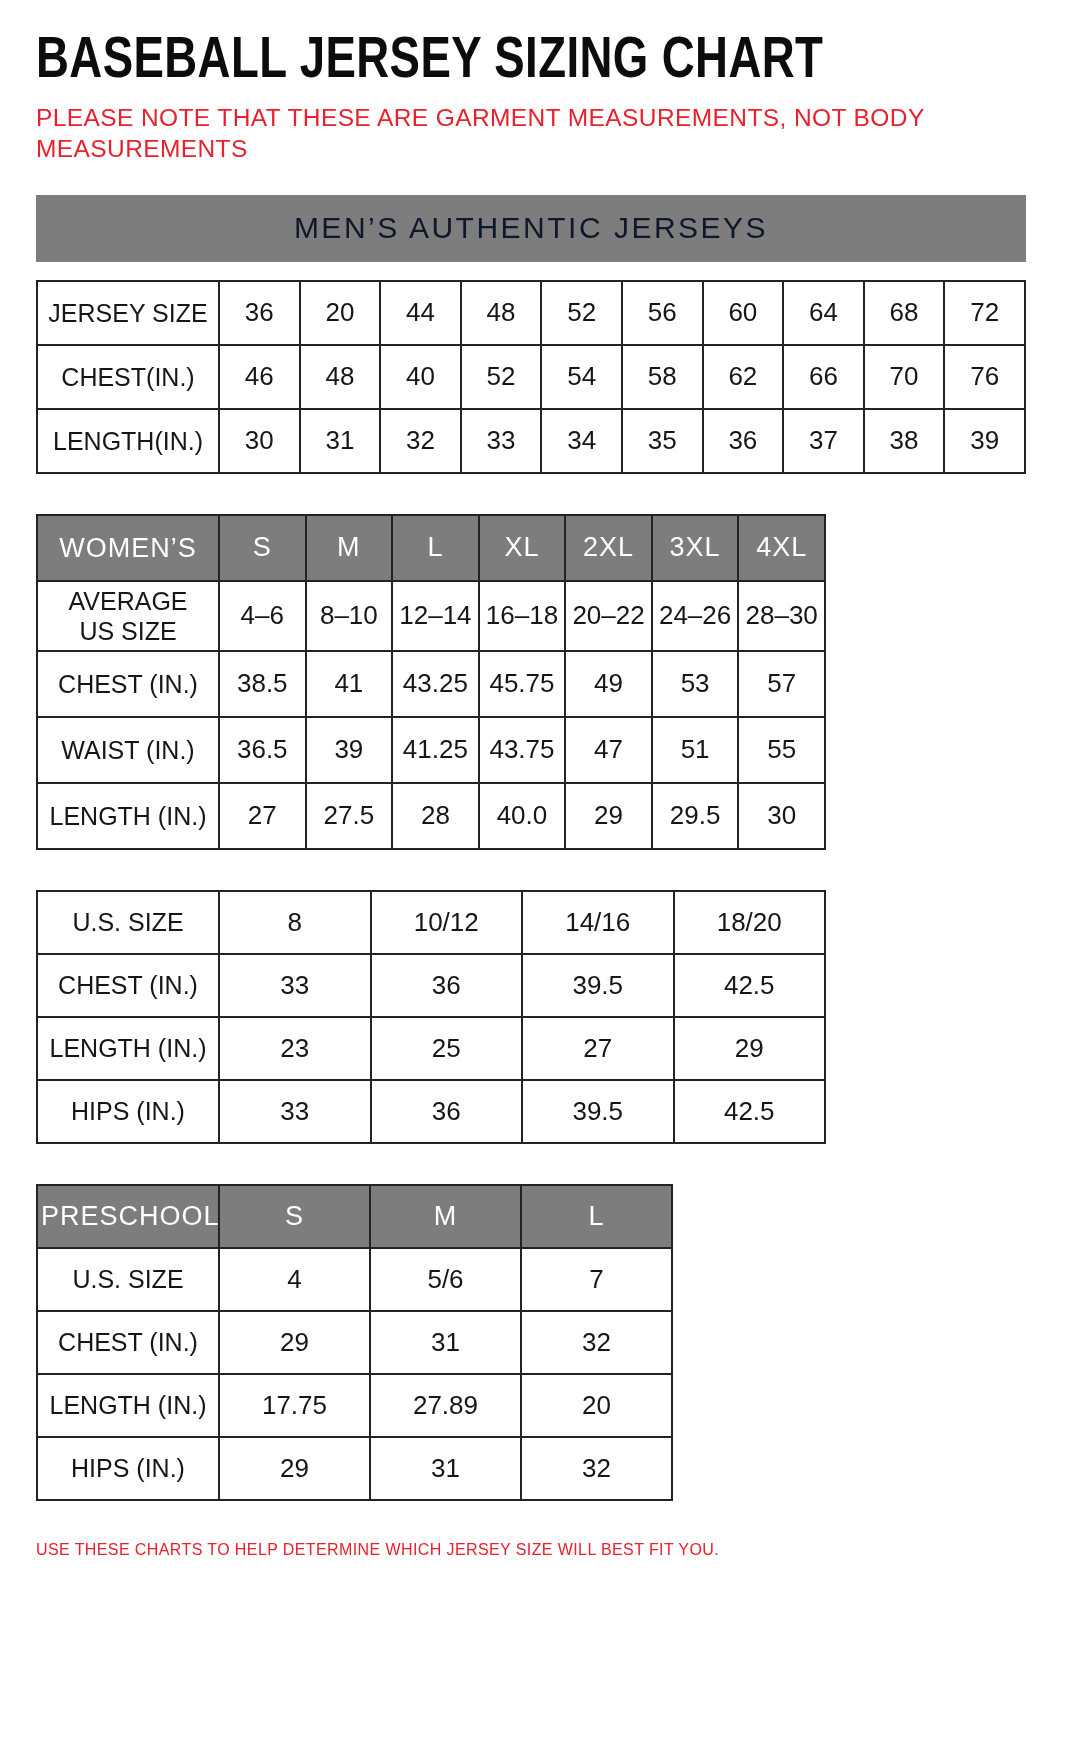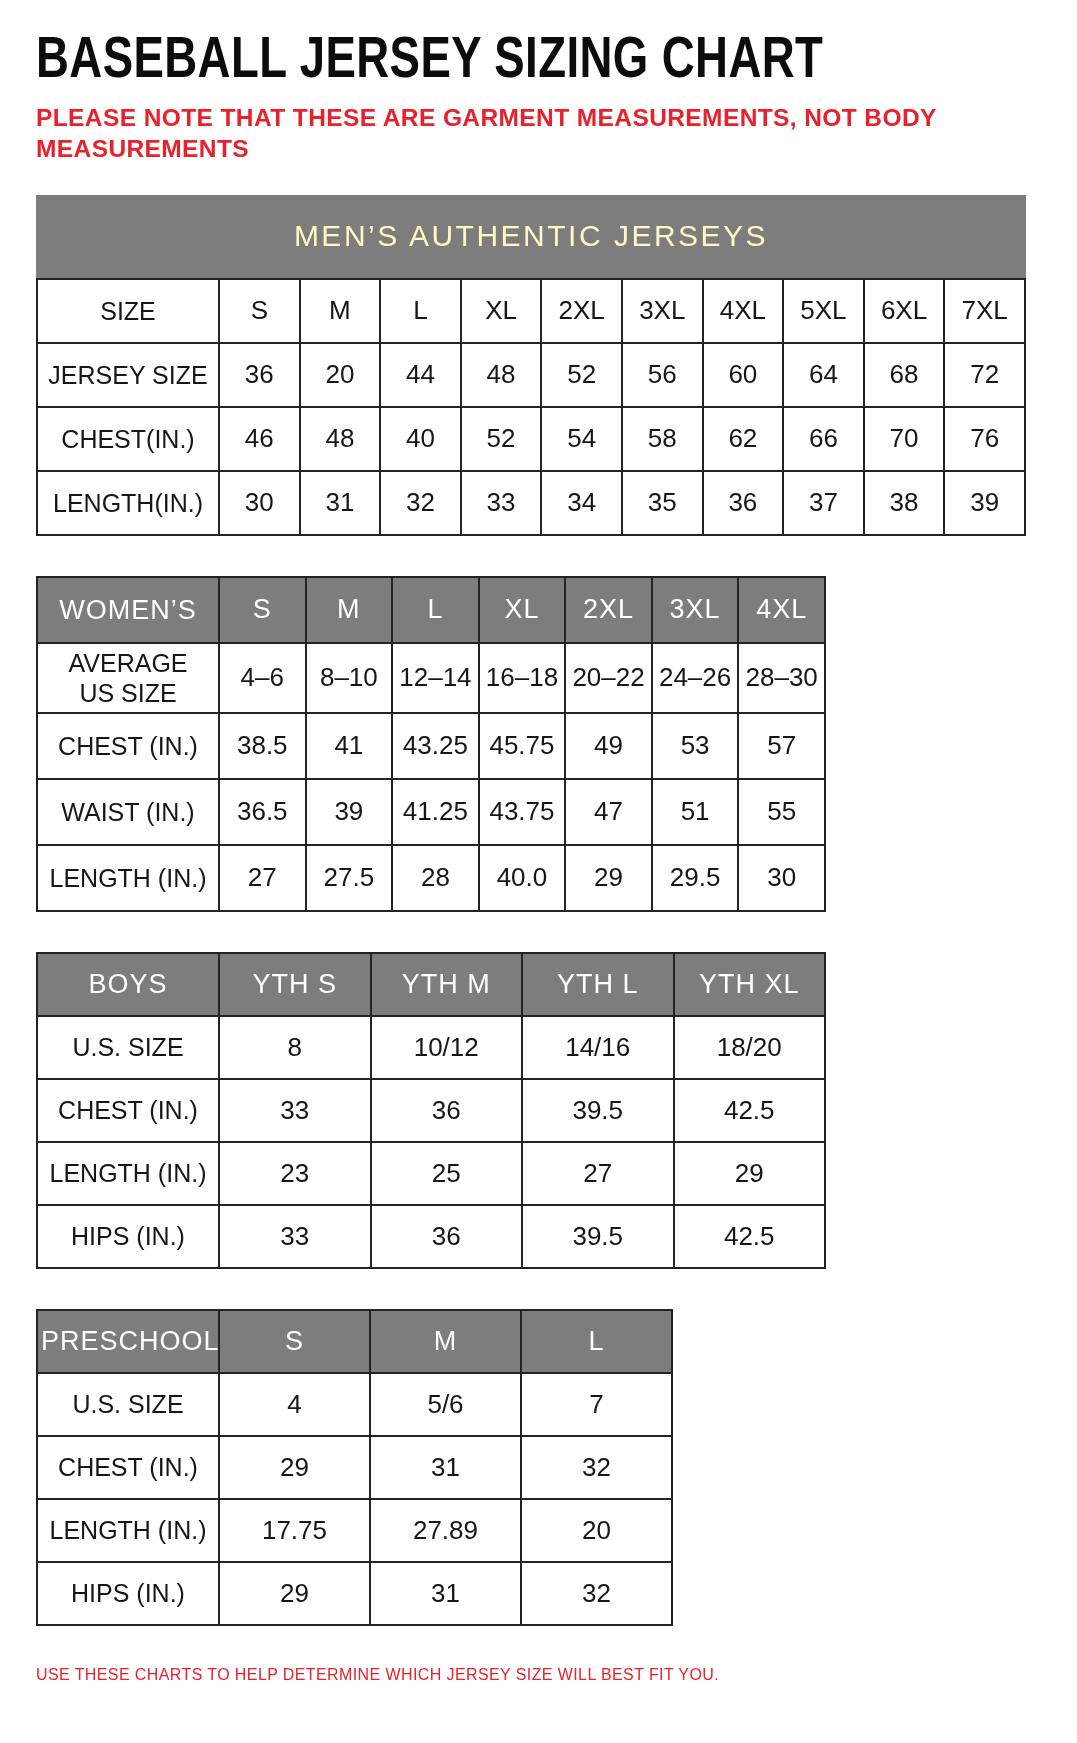--- a/index.html
+++ b/index.html
@@ -11,27 +11,27 @@
     color:var(--ink);
     padding:24px 36px 40px 36px;
   }
   h1[data-name="page-title"]{
     font-size:57px; font-weight:700; color:#0c0c0c;
     display:inline-block; transform:scaleX(0.8); transform-origin:left center;
     white-space:nowrap; letter-spacing:0.5px; margin-bottom:4px;
   }
   .note{
     color:var(--red); font-size:24.5px; line-height:1.28;
-    max-width:910px; letter-spacing:0.4px; margin:8px 0 30px 0;font-weight:bold;
+    max-width:910px; letter-spacing:0.4px; margin:8px 0 30px 0;
   }
   #tables .table-block{ margin-bottom:40px; }
   .banner{
-    background:var(--gray); color:#fef9c3; width:990px; height:83px;
+    background:var(--gray); color:#0f172a; width:990px; height:67px;
     display:flex; align-items:center; justify-content:center;
-    font-size:30px; letter-spacing:2.5px; margin-bottom:0;
+    font-size:30px; letter-spacing:2.5px; margin-bottom:18px;
   }
   table{ border-collapse:collapse; table-layout:fixed; }
   td{
     border:2px solid var(--border); text-align:center; vertical-align:middle;
     font-size:26px; padding:4px 3px; background:#ffffff; color:var(--ink);
   }
   td.label-cell{ width:182px; font-size:25px; white-space:pre-line; line-height:1.2; }
   tr.gray-header td{ background:var(--gray); color:#ffffff; letter-spacing:1px; font-size:27px; }
   .mens table{ width:990px; }      .mens td{ height:64px; }
   .womens table{ width:790px; }    .womens td{ height:66px; }
@@ -45,33 +45,20 @@
 <header data-name="page-header">
   <h1 data-name="page-title">BASEBALL JERSEY SIZING CHART</h1>
   <p class="note" data-name="garment-measurement-note">PLEASE NOTE THAT THESE ARE GARMENT MEASUREMENTS, NOT BODY MEASUREMENTS</p>
 </header>
 
 <main id="tables" data-name="sizing-tables">
     <section class="table-block mens" data-name="mens-sizing-table">
       <div class="banner" data-name="mens-banner">MEN’S AUTHENTIC JERSEYS</div>
       <table data-name="mens-grid">
         <tbody>
-          <tr data-name="table-row">
-            <td class="label-cell" data-name="row-label-cell">SIZE</td>
-            <td data-name="value-cell">S</td>
-            <td data-name="value-cell">M</td>
-            <td data-name="value-cell">L</td>
-            <td data-name="value-cell">XL</td>
-            <td data-name="value-cell">2XL</td>
-            <td data-name="value-cell">3XL</td>
-            <td data-name="value-cell">4XL</td>
-            <td data-name="value-cell">5XL</td>
-            <td data-name="value-cell">6XL</td>
-            <td data-name="value-cell">7XL</td>
-          </tr>
           <tr data-name="table-row">
             <td class="label-cell" data-name="row-label-cell">JERSEY SIZE</td>
             <td data-name="value-cell">36</td>
             <td data-name="value-cell">20</td>
             <td data-name="value-cell">44</td>
             <td data-name="value-cell">48</td>
             <td data-name="value-cell">52</td>
             <td data-name="value-cell">56</td>
             <td data-name="value-cell">60</td>
             <td data-name="value-cell">64</td>
@@ -160,27 +147,20 @@
             <td data-name="value-cell">29</td>
             <td data-name="value-cell">29.5</td>
             <td data-name="value-cell">30</td>
           </tr>
         </tbody>
       </table>
     </section>
     <section class="table-block boys" data-name="boys-sizing-table">
       <table data-name="boys-grid">
         <tbody>
-          <tr class="gray-header" data-name="header-row">
-            <td class="label-cell" data-name="header-label-cell">BOYS</td>
-            <td data-name="column-header-cell">YTH S</td>
-            <td data-name="column-header-cell">YTH M</td>
-            <td data-name="column-header-cell">YTH L</td>
-            <td data-name="column-header-cell">YTH XL</td>
-          </tr>
           <tr data-name="table-row">
             <td class="label-cell" data-name="row-label-cell">U.S. SIZE</td>
             <td data-name="value-cell">8</td>
             <td data-name="value-cell">10/12</td>
             <td data-name="value-cell">14/16</td>
             <td data-name="value-cell">18/20</td>
           </tr>
           <tr data-name="table-row">
             <td class="label-cell" data-name="row-label-cell">CHEST (IN.)</td>
             <td data-name="value-cell">33</td>

